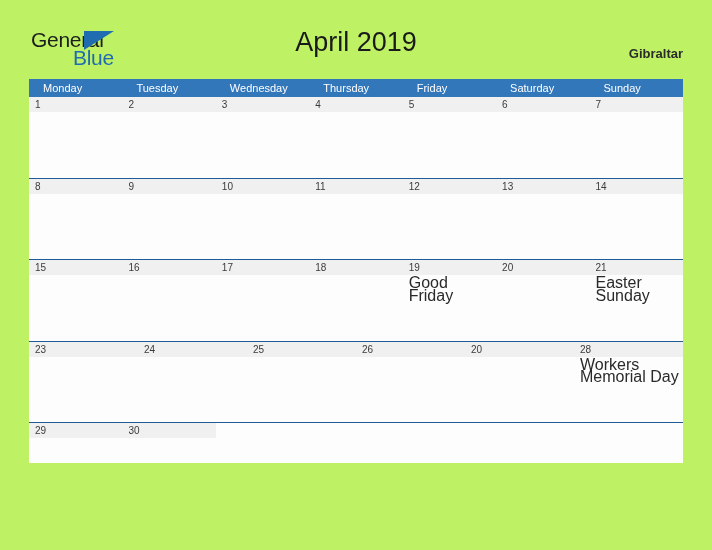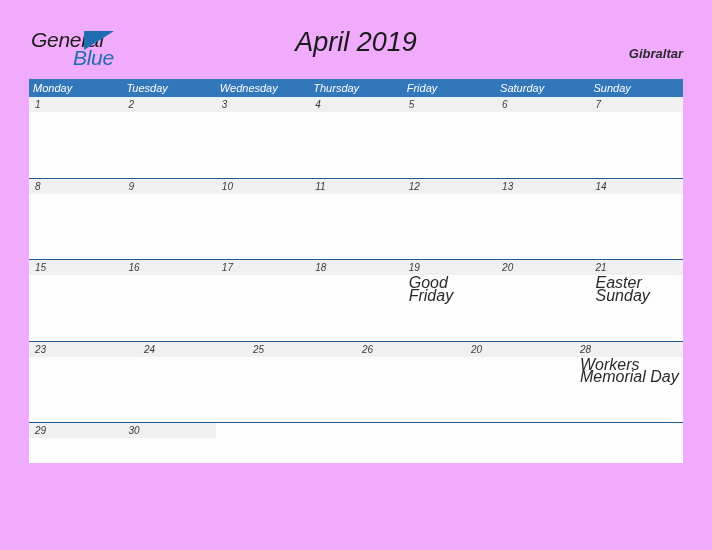--- a/index.html
+++ b/index.html
@@ -11,22 +11,21 @@
     height: 550px;
     background: #fdfdfd;
     font-family: "Liberation Sans", sans-serif;
     overflow: hidden;
   }
 
   .page {
     position: relative;
     width: 712px;
     height: 550px;
-    background: #f0abfc;
-    font-style: italic;
+    background: #bef264;
   }
 
   
   .header {
     position: absolute;
     left: 0;
     top: 0;
     width: 712px;
     height: 75px;
   }
@@ -103,21 +102,21 @@
     display: flex;
     width: 654px;
     height: 18px;
     background: #3377bb;
   }
   .weekday {
     flex: 1 1 0;
     color: #ffffff;
     font-size: 11px;
     line-height: 18px;
-    padding-left: 4px;
+    padding-left: 14px;
     box-sizing: border-box;
     font-family: "Liberation Sans", sans-serif;
     white-space: nowrap;
     overflow: hidden;
   }
 
   .week {
     width: 654px;
     border-top: 1.5px solid #1f5c96;
     box-sizing: border-box;

